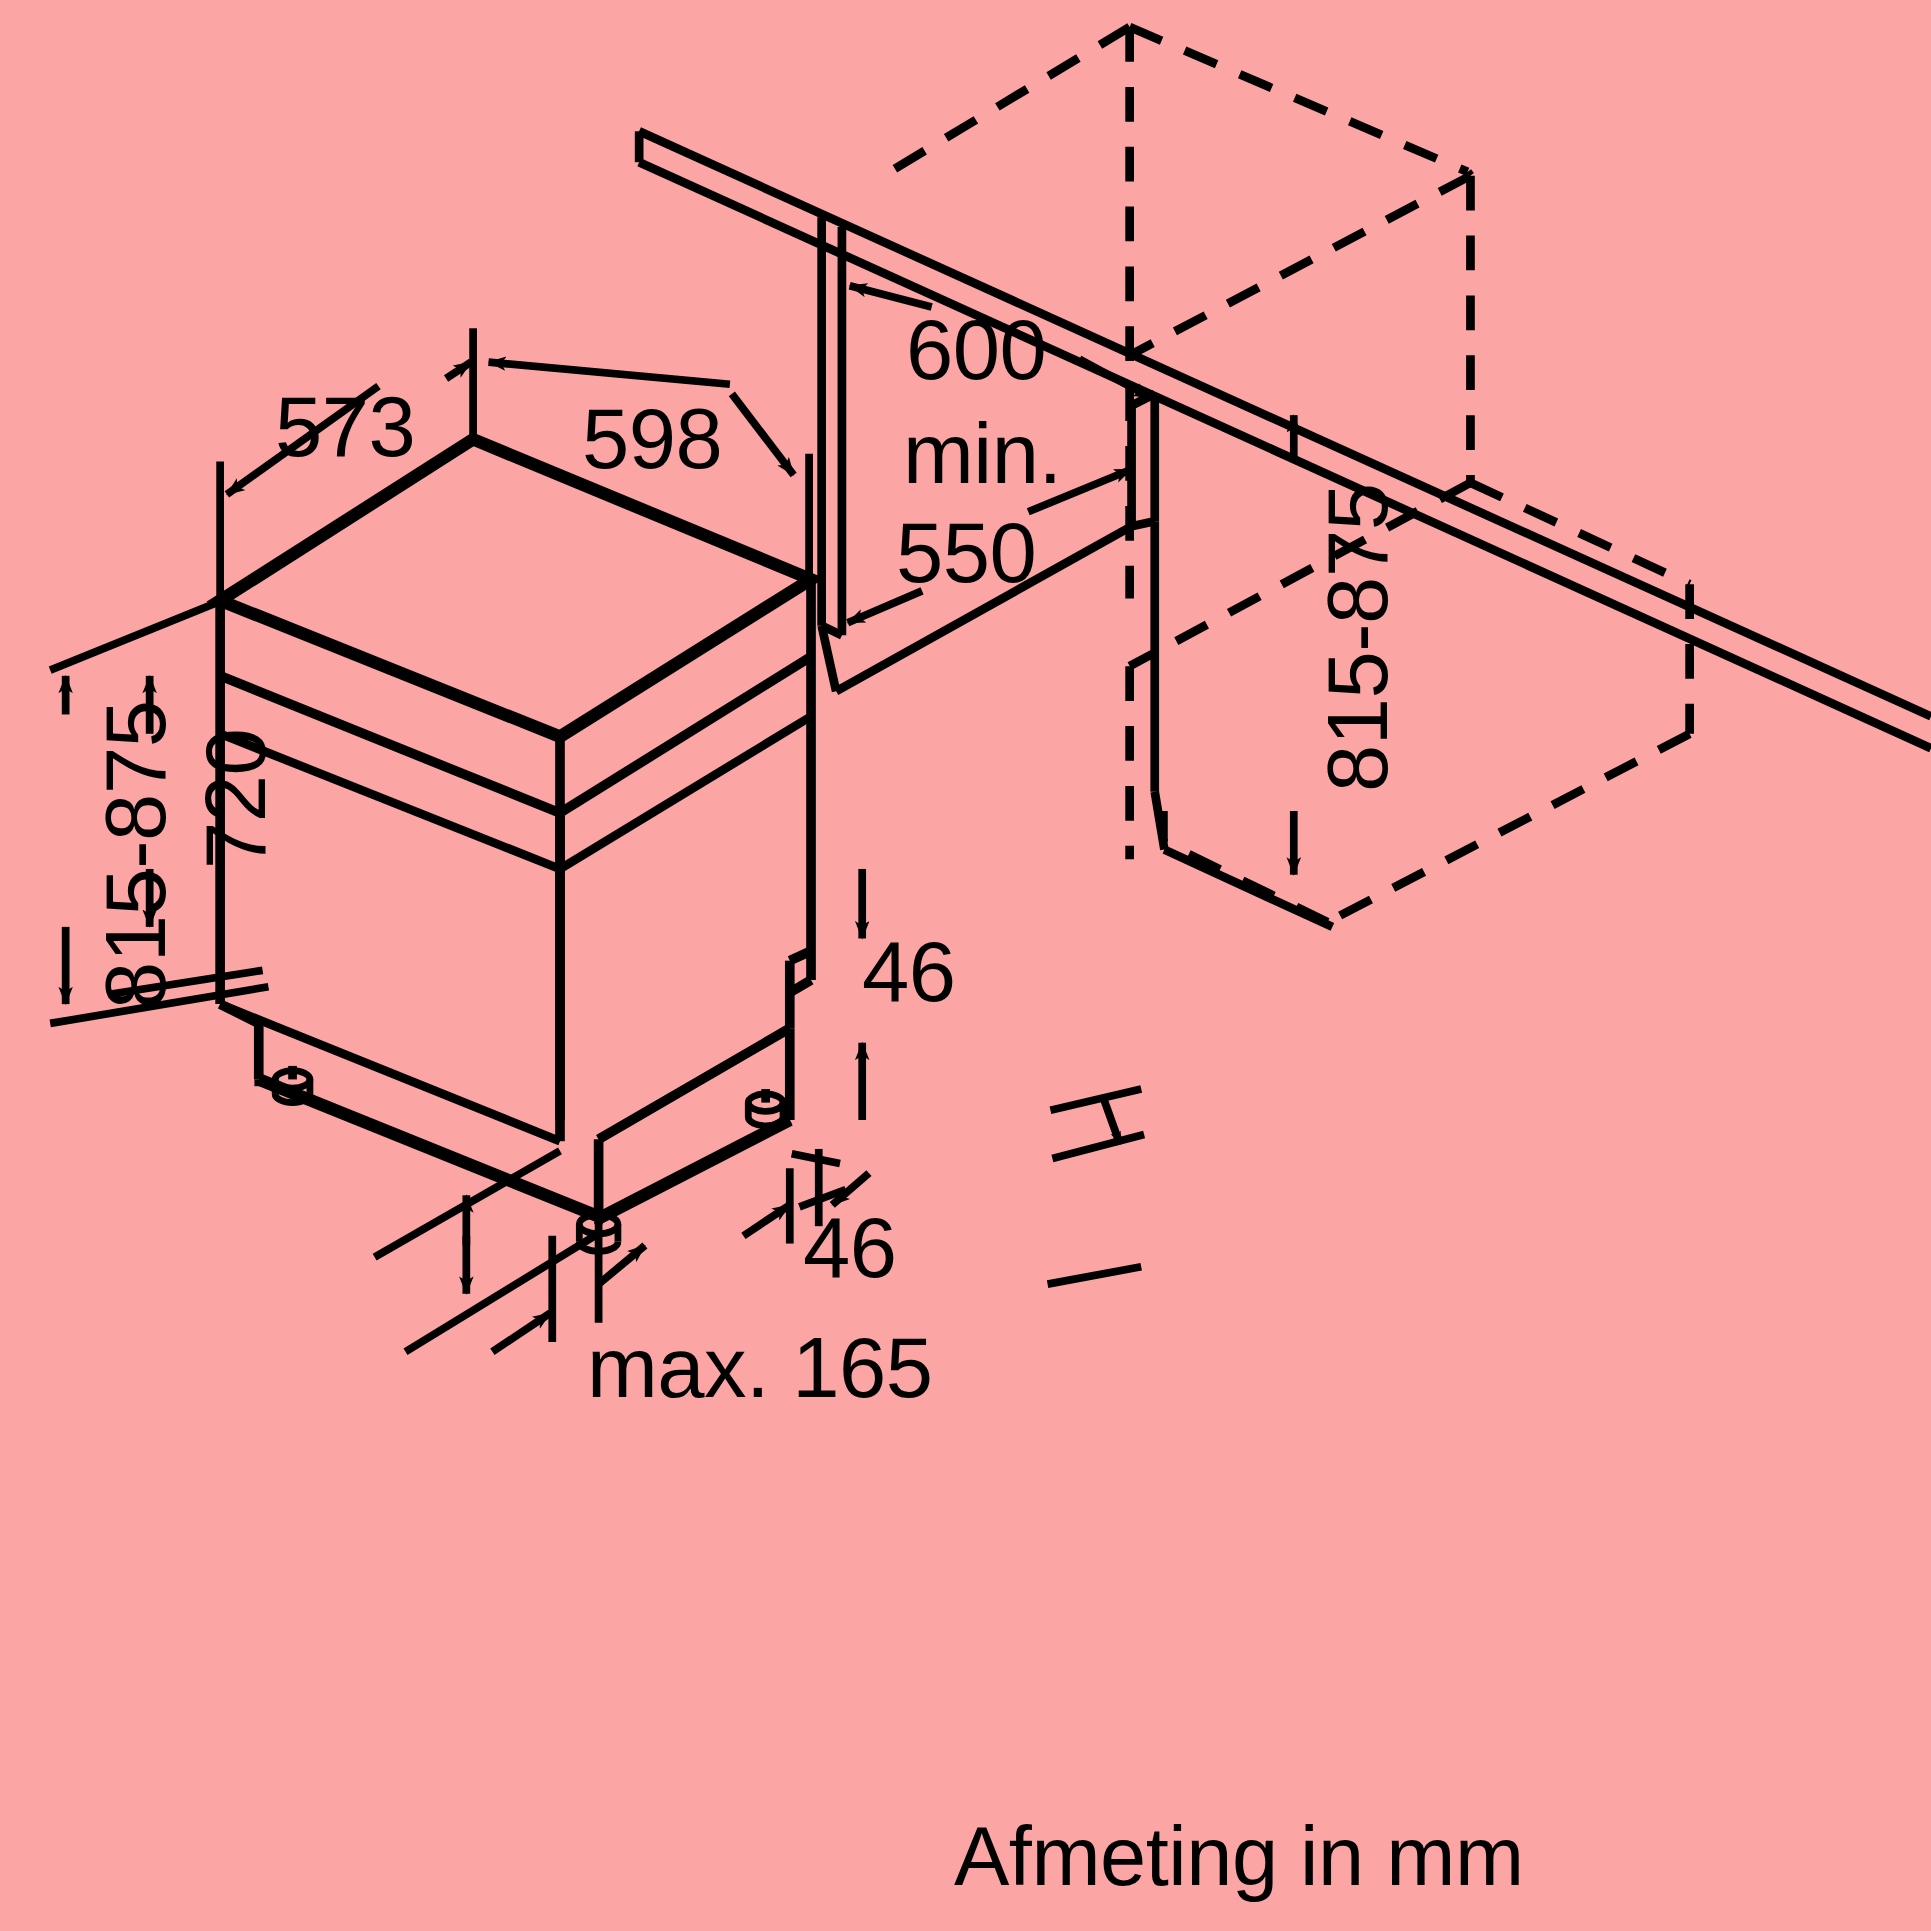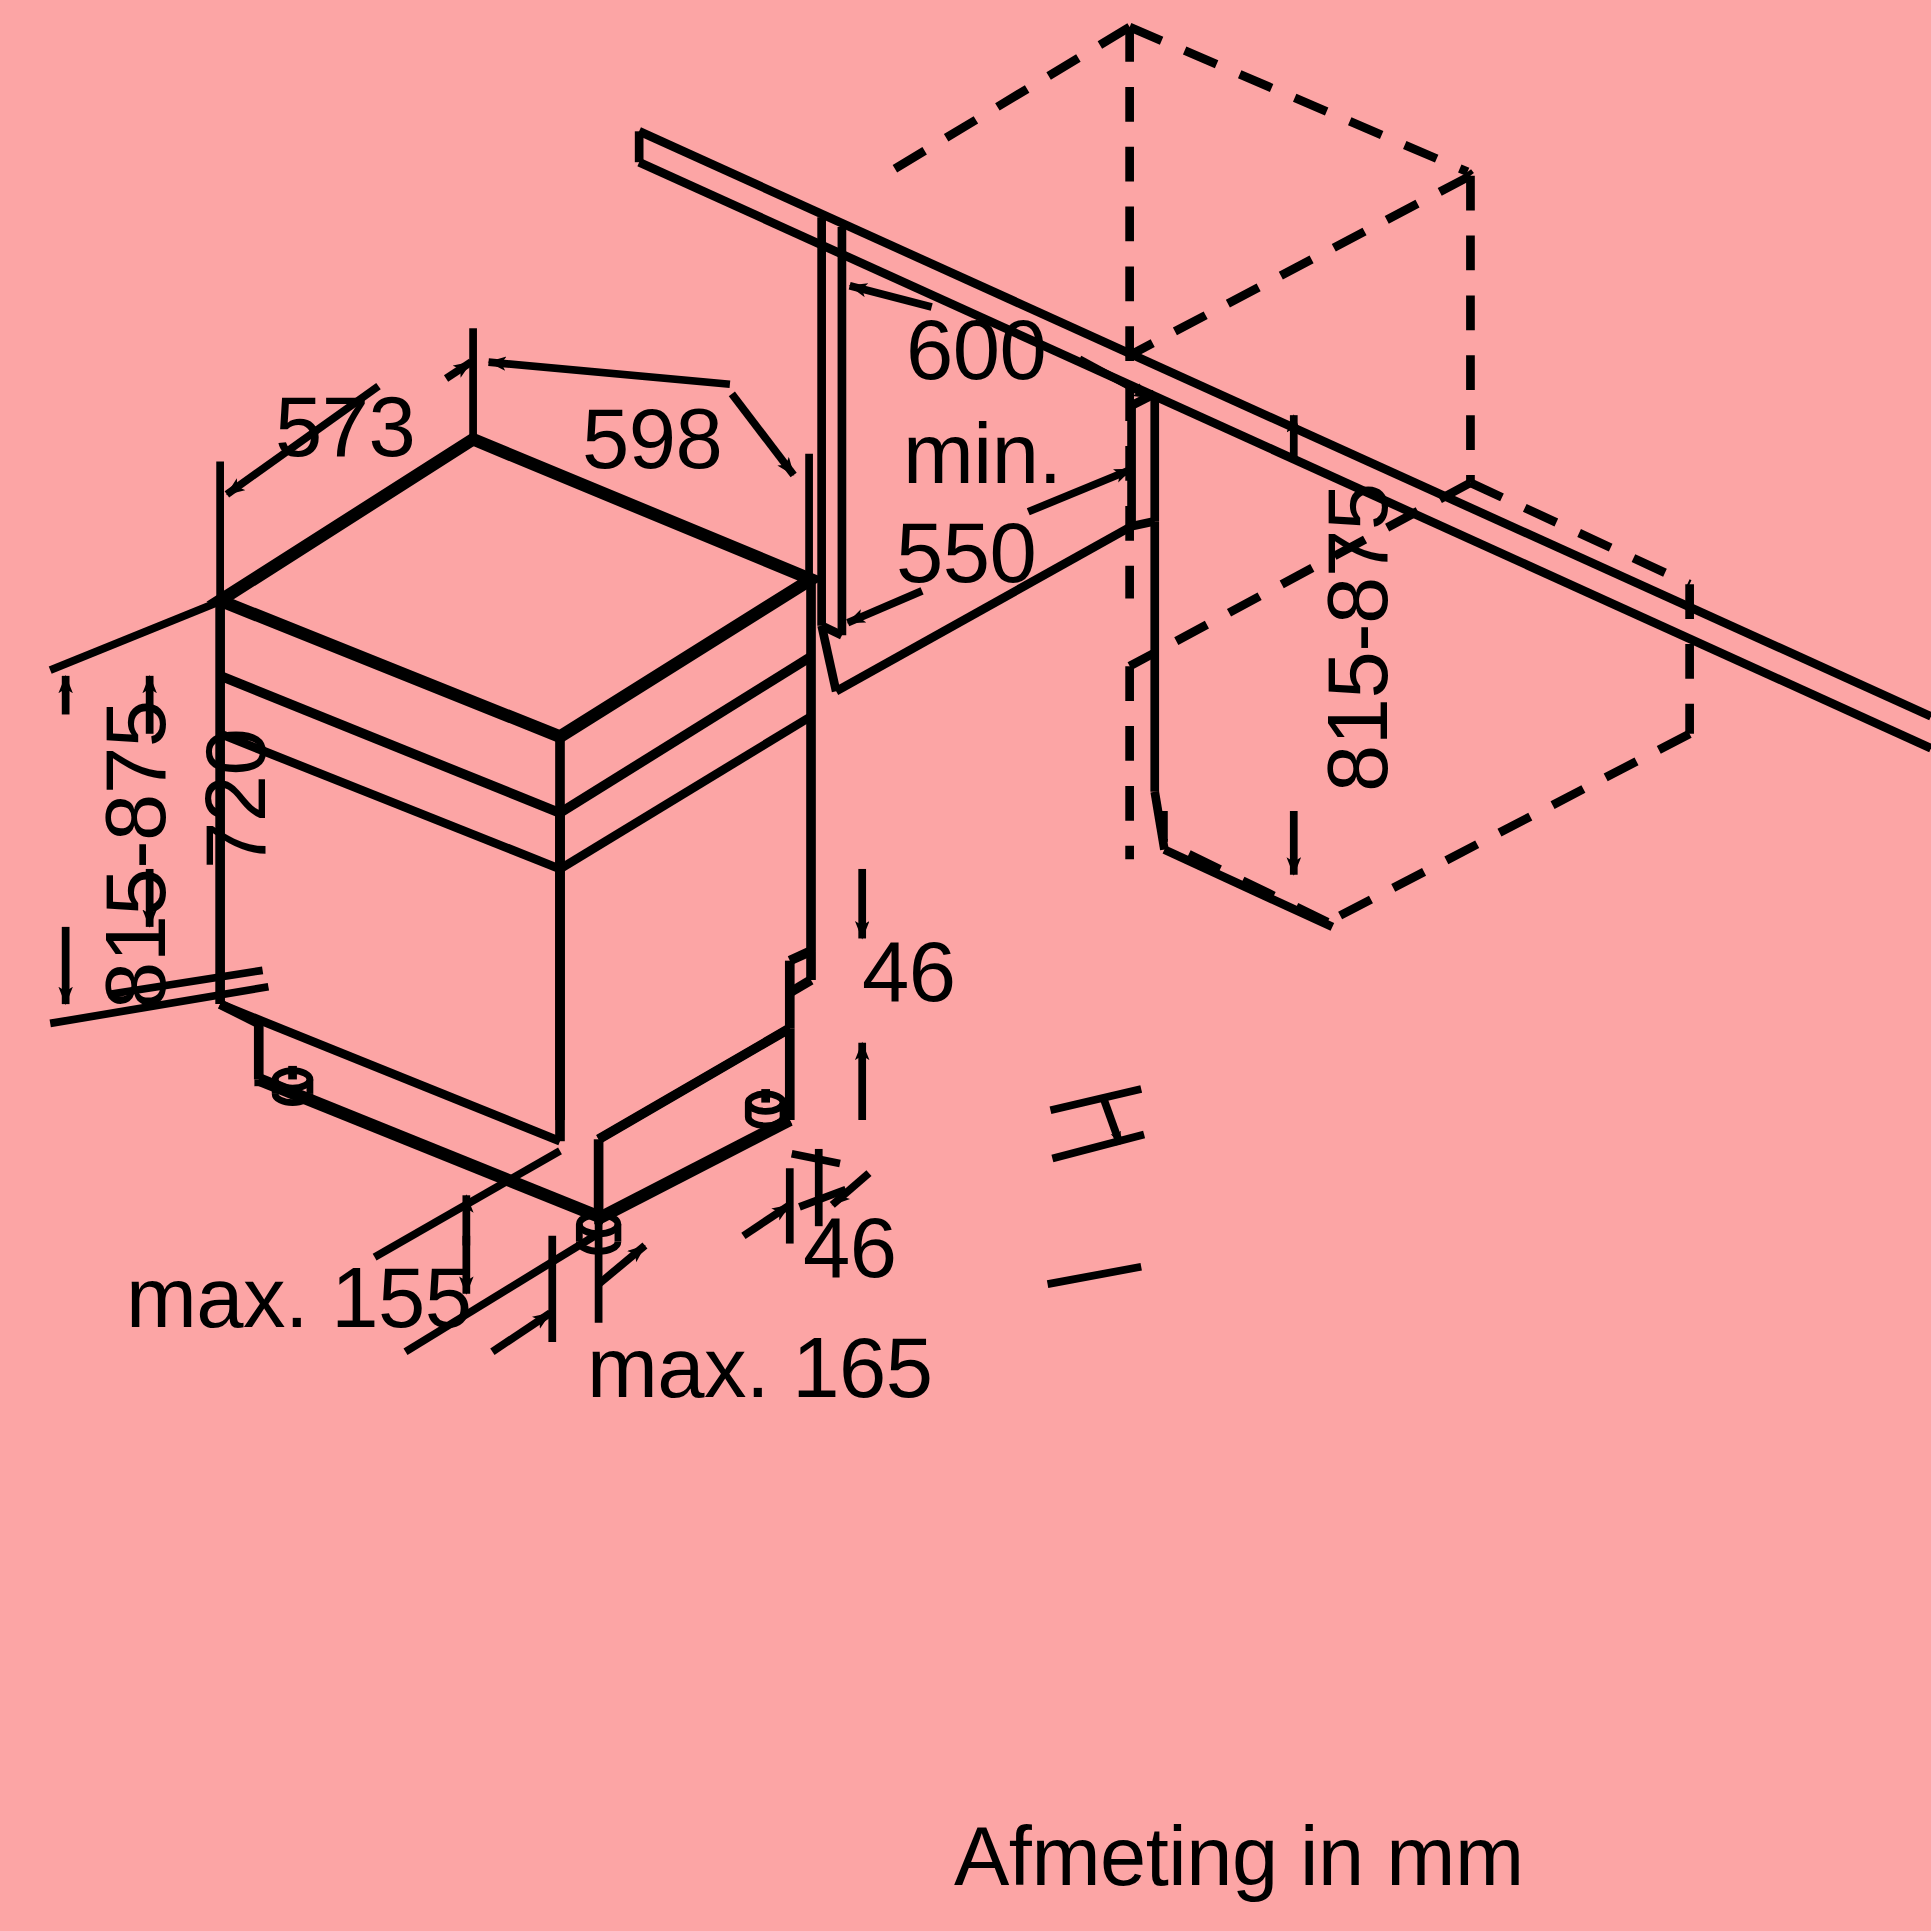--- a/index.html
+++ b/index.html
@@ -275,20 +275,19 @@
 
   <div class="dim-label sz-main" style="left:896px; top:510px;">550</div>
 
   <div class="dim-label sz-main rot90" style="left:1315px; top:792px;">815-875</div>
 
   <div class="dim-label sz-main" style="left:862px; top:929px;">46</div>
 
   <div class="dim-label sz-main" style="left:803px; top:1205px;">46</div>
 
 
-  <div class="dim-label sz-main" style="left:126px; top:1255px;">max. 155</div>
 
   <div class="dim-label sz-main" style="left:587px; top:1325px;">max. 165</div>
 
   <div class="dim-label sz-unit" style="left:954px; top:1815px;">Afmeting in mm</div>
 
 </div>
 
 
 </body></html>

